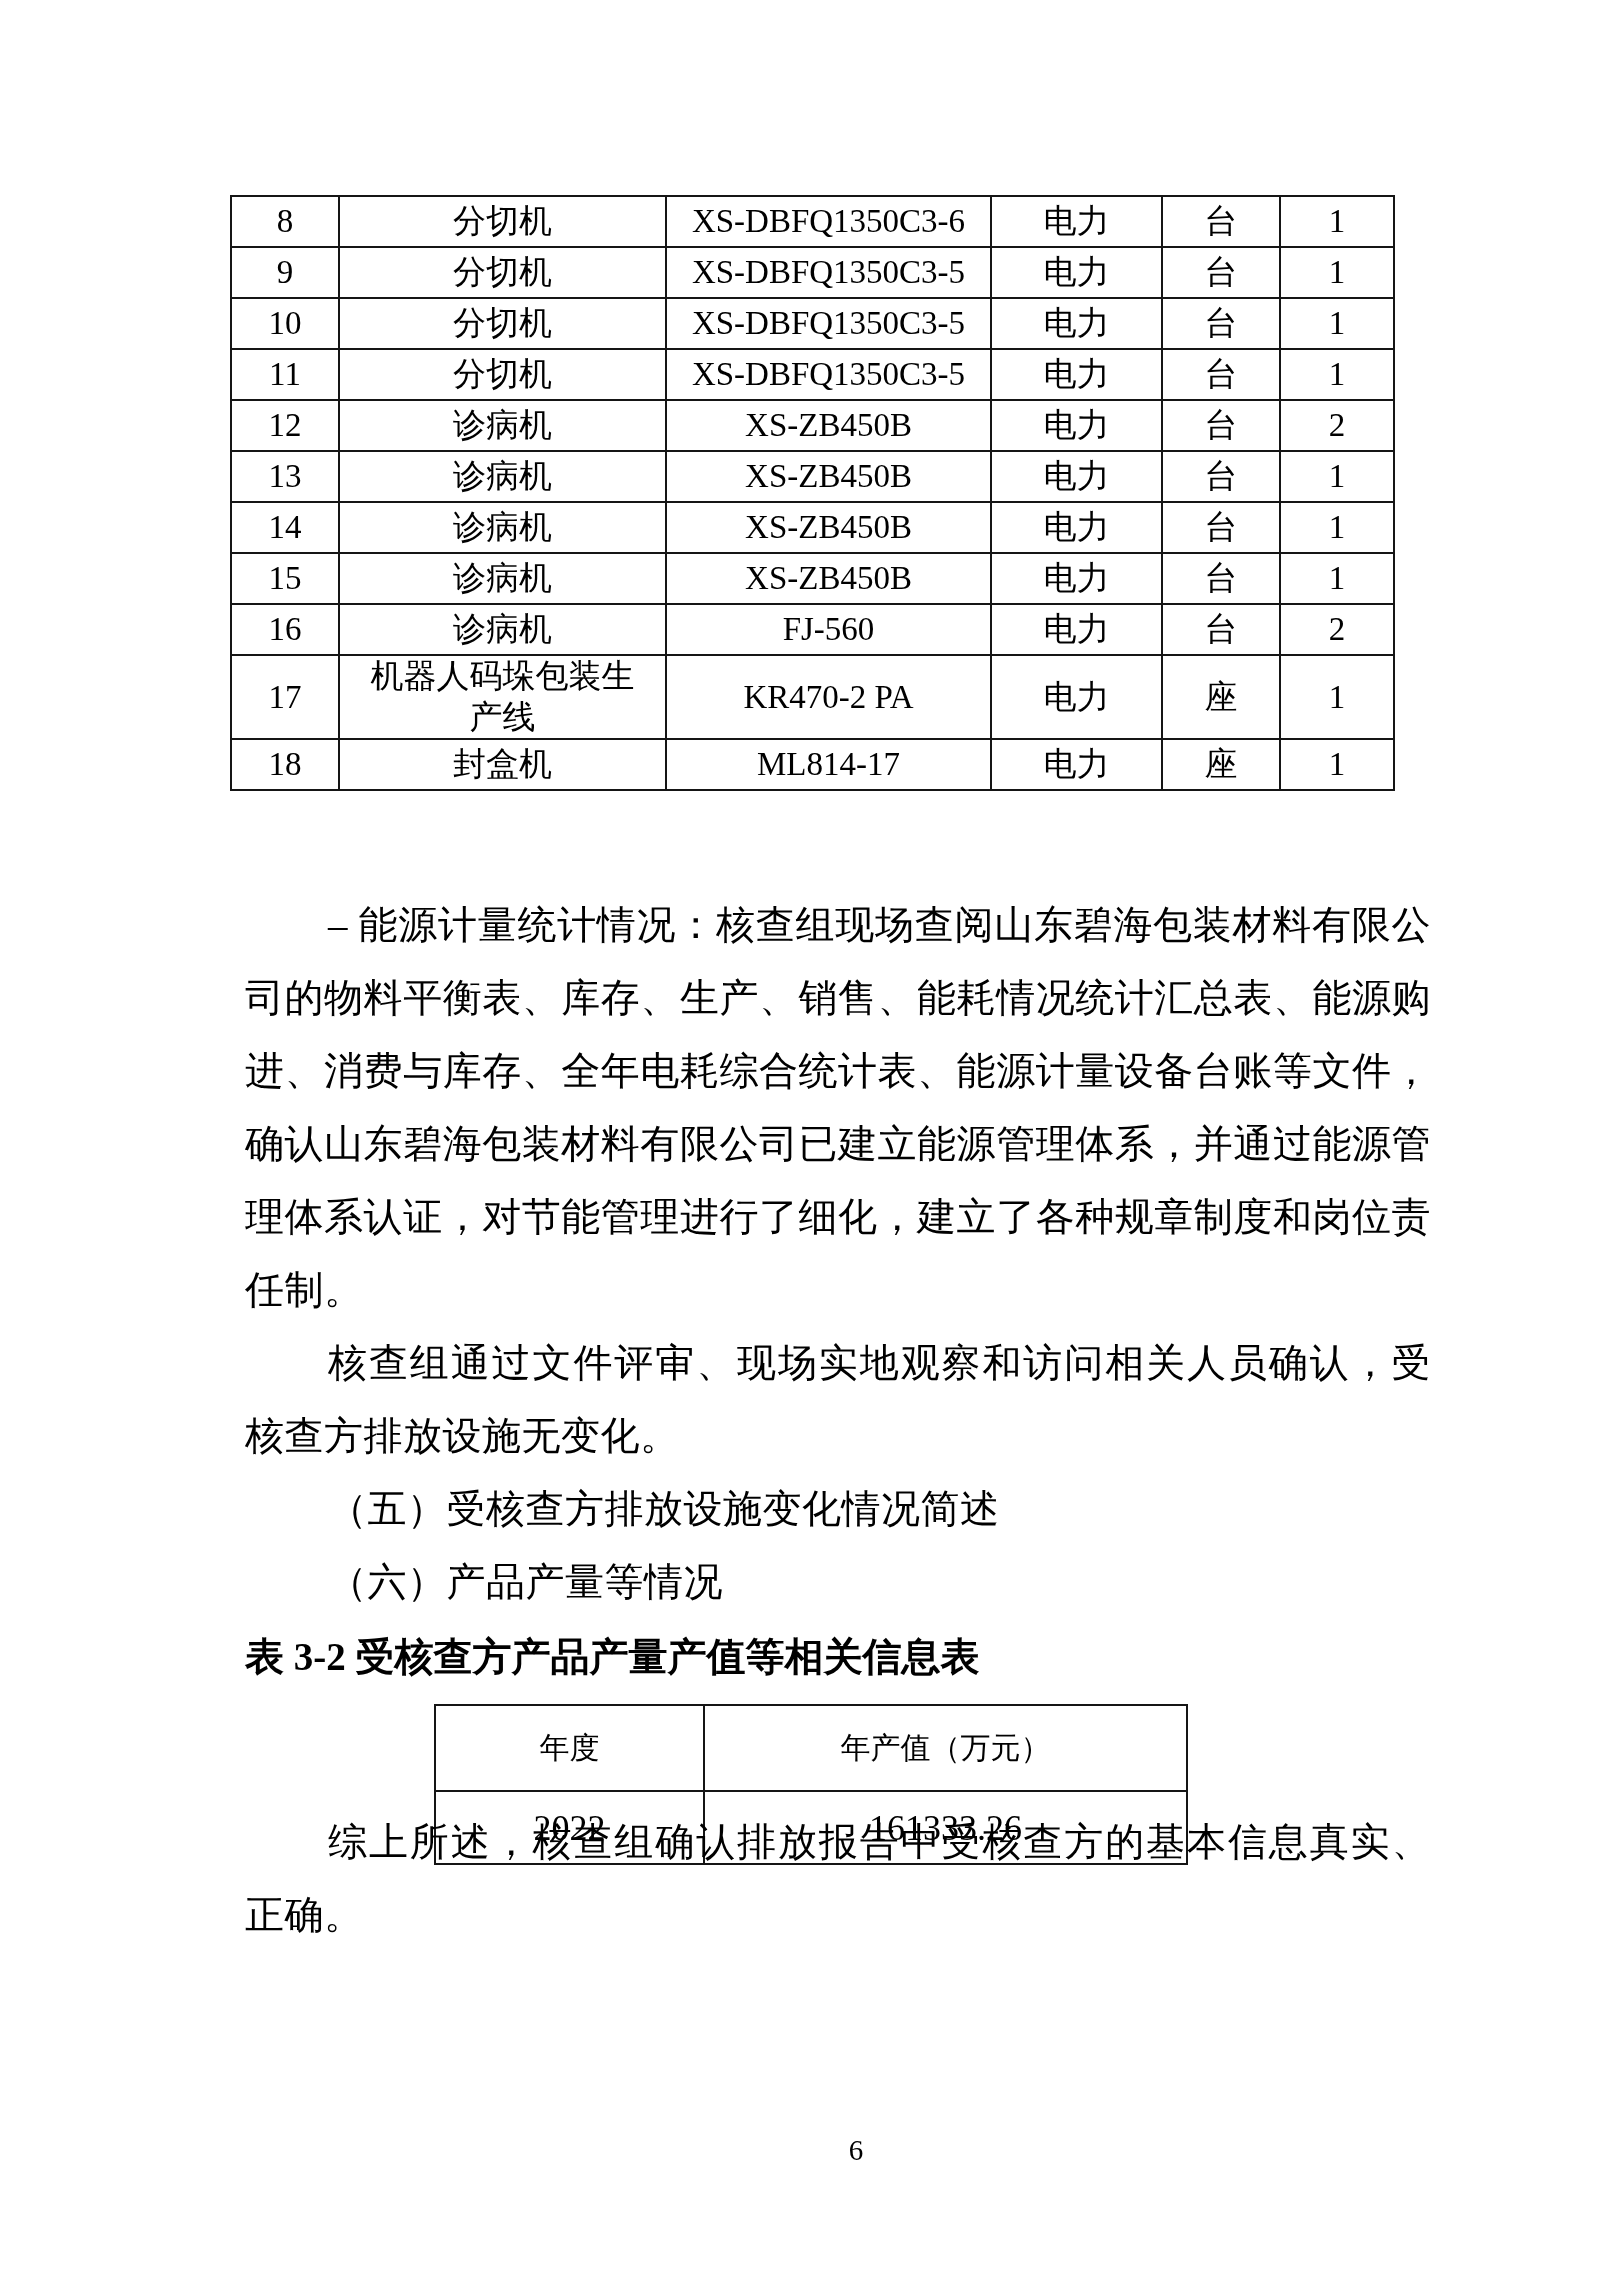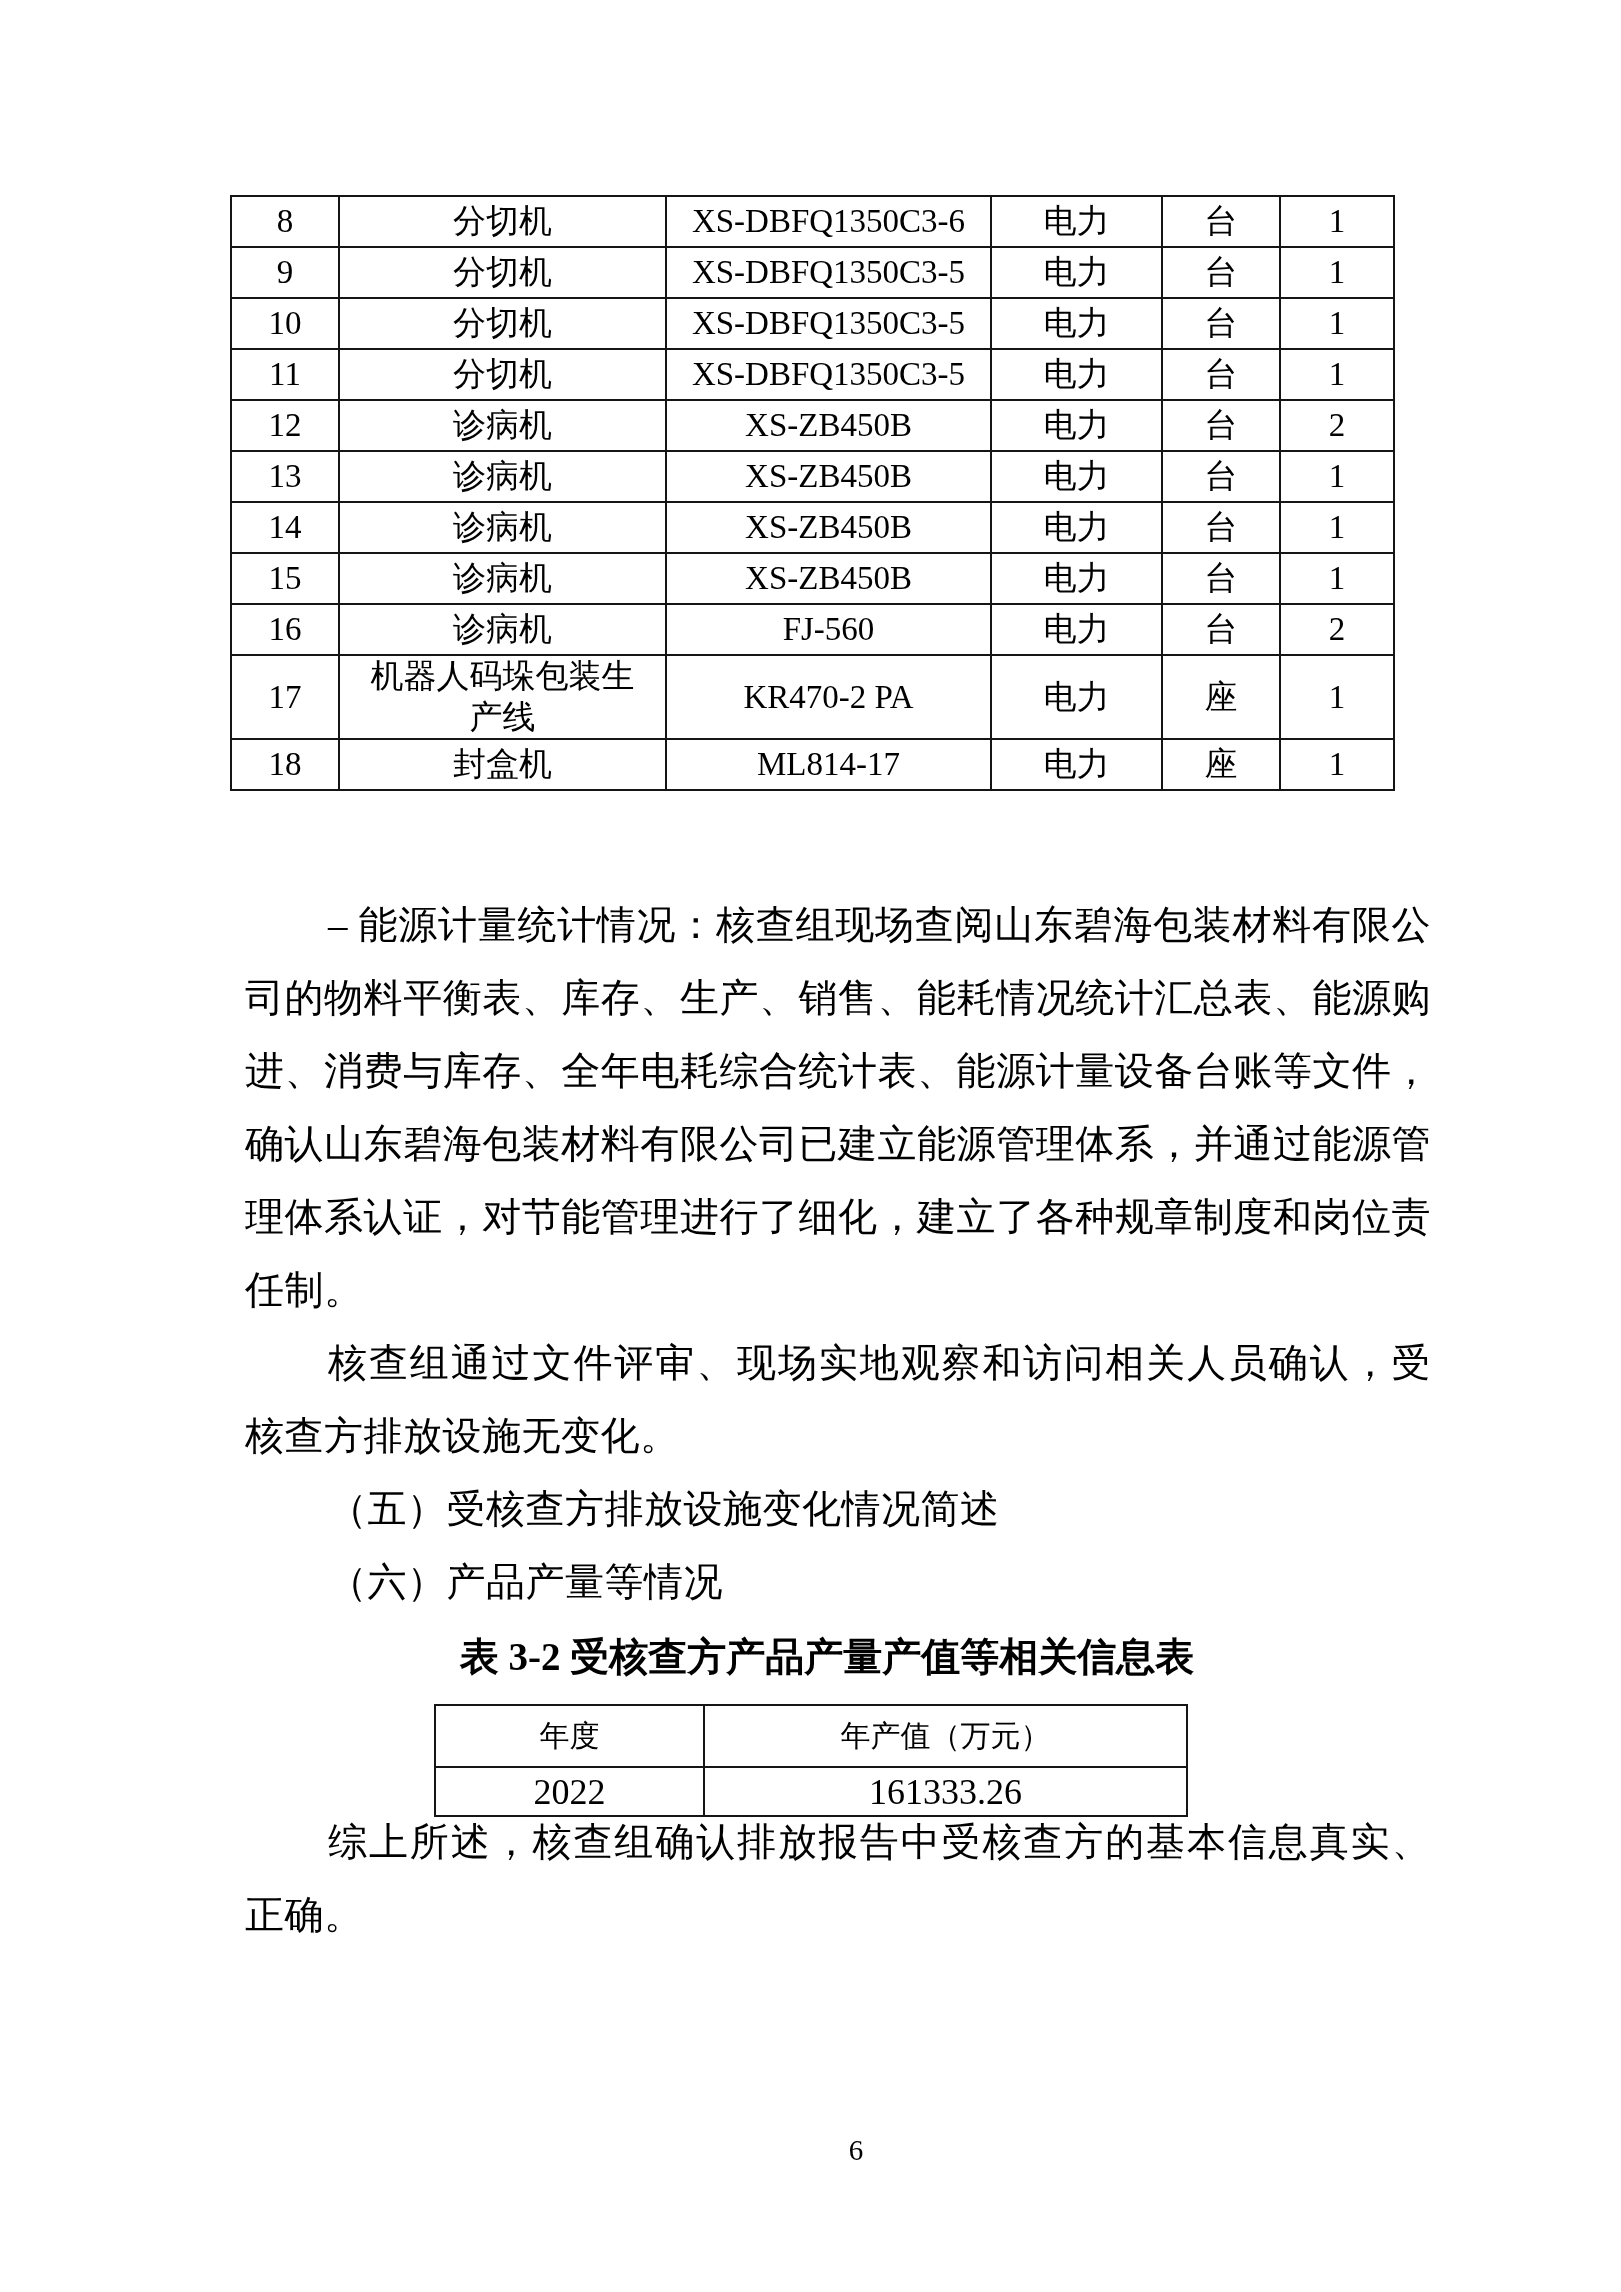--- a/index.html
+++ b/index.html
@@ -35,36 +35,36 @@
     font-size:39px; line-height:73px;
     text-align:justify;
     letter-spacing:0.5px;
   }
   .text-block { top:888px; }
   .closing-block { top:1805px; }
   .text-block p, .closing-block p { margin:0; text-indent:83px; }
 
   
   .table32-title {
-    position:absolute; left:234px; top:1622px; width:1186px;
-    text-align:center;
+    position:absolute; left:245px; top:1622px; width:1186px;
+    text-align:left;
     font-size:39px; line-height:69px;
     font-weight:bold;
   }
 
   
   table.t32 {
     position:absolute; left:434px; top:1704px;
     width:752px;
     border-collapse:collapse; table-layout:fixed;
   }
   table.t32 td {
     border:2px solid #151515;
     text-align:center; vertical-align:middle;
-    padding:0;
+    padding:12px;
   }
   table.t32 tr.hdr td { height:60px; font-size:30px; }
   table.t32 tr.data td { height:47px; font-size:36px;margin-left:36px; }
 
   
   .page-number {
     position:absolute; top:2133px; left:856px;
     transform:translateX(-50%);
     font-size:29px; line-height:35px;
   }

